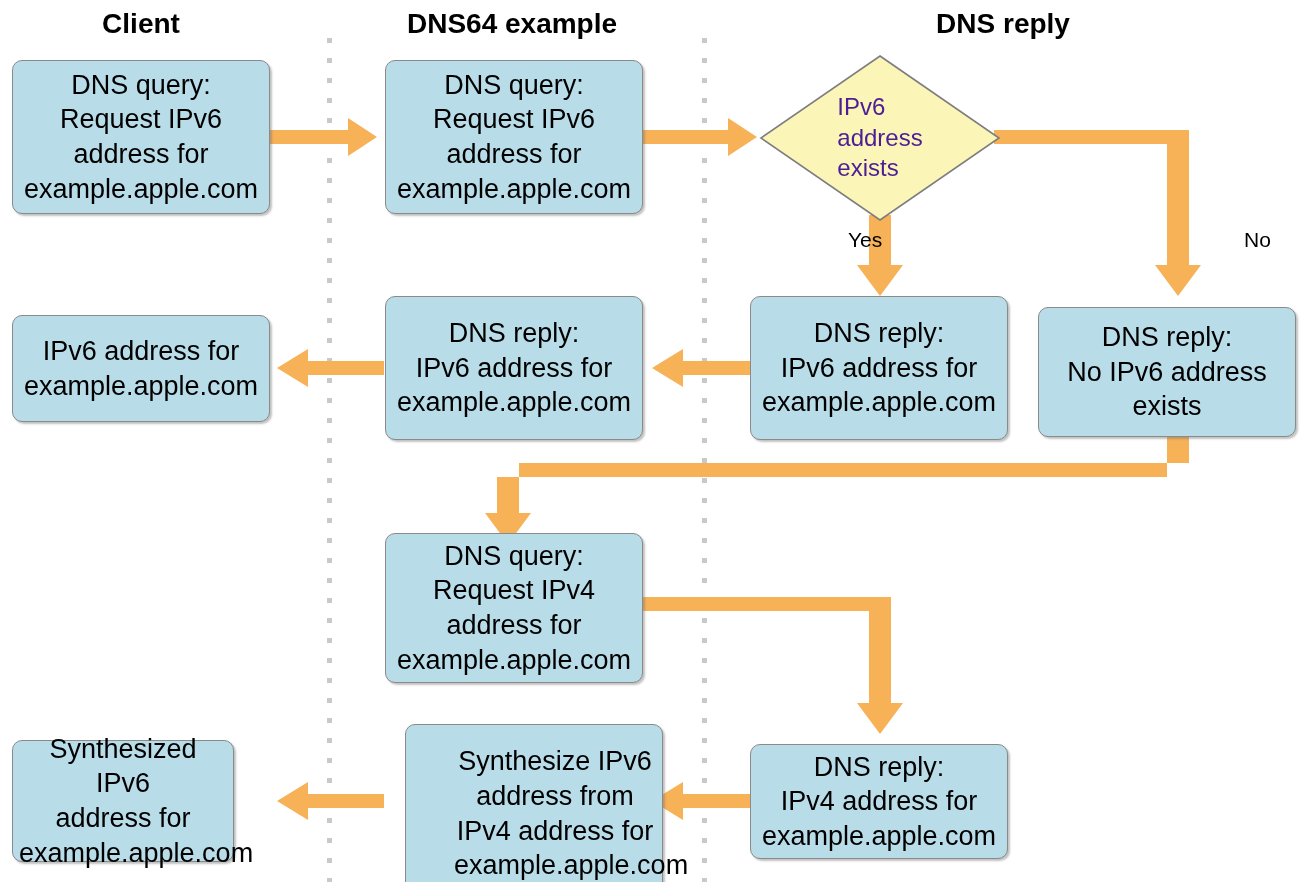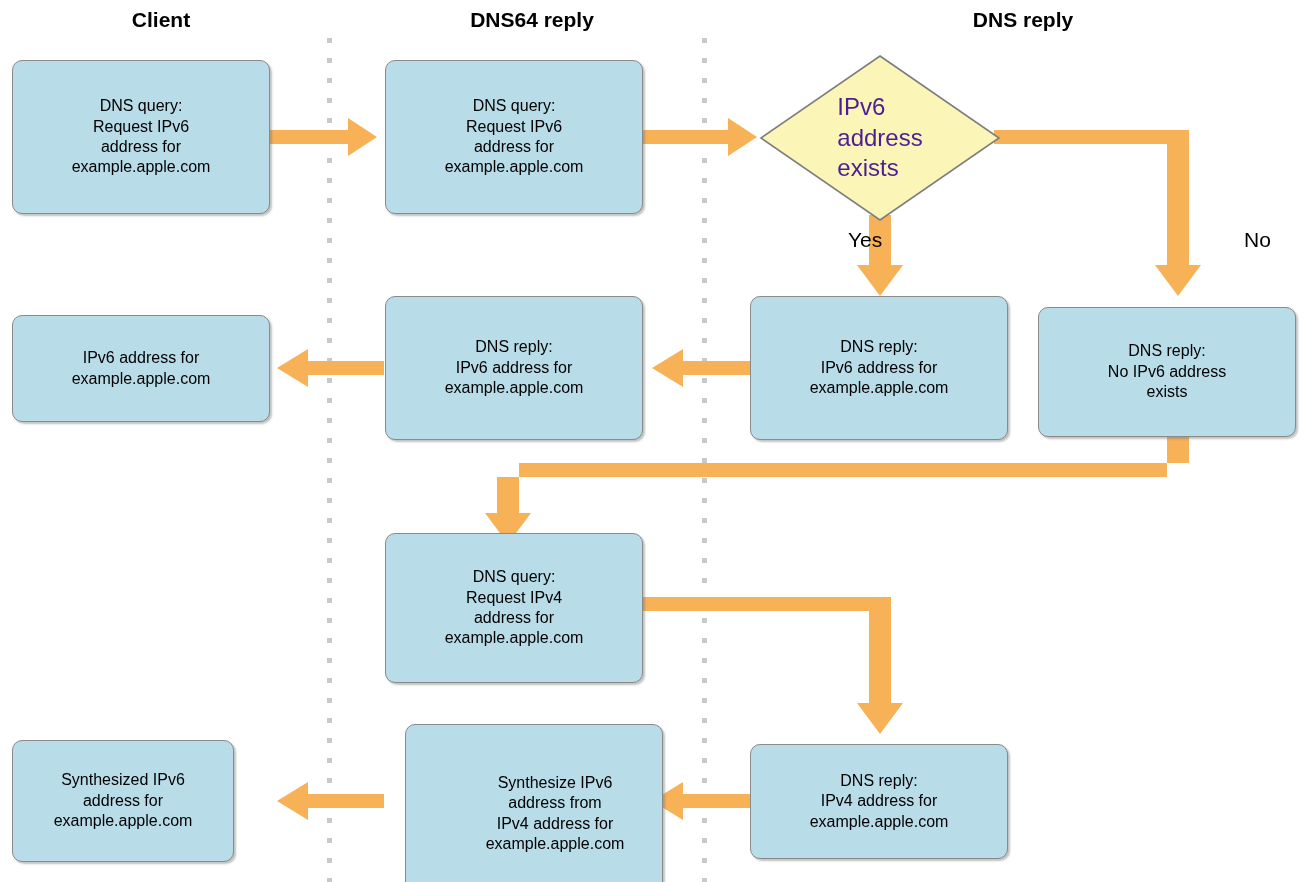--- a/index.html
+++ b/index.html
@@ -15,46 +15,45 @@
   #canvas {
     position: relative;
     width: 1308px;
     height: 882px;
     background: #ffffff;
     overflow: hidden;
   }
   .lane-title {
     position: absolute;
     font-weight: bold;
-    font-size: 21px;
+    font-size: 28px;
     color: #000000;
     text-align: center;
     white-space: nowrap;
     transform: translateX(-50%);
-    margin-left: 20px;
   }
   .divider {
     position: absolute;
     width: 5px;
     background-image: linear-gradient(to bottom, #c9c9c9 0 5px, rgba(0,0,0,0) 5px 20px);
     background-size: 5px 20px;
     background-repeat: repeat-y;
   }
   .node {
     position: absolute;
     box-sizing: border-box;
     border: 1.5px solid #8a8a8a;
     border-radius: 10px;
     background: #b8dce8;
     box-shadow: 2px 2px 2px rgba(120,120,120,0.45);
     display: flex;
     align-items: center;
     justify-content: center;
     text-align: center;
-    font-size: 16px;
+    font-size: 27px;
     line-height: 1.28;
     color: #000000;
     padding: 2px 6px;
     z-index: 3;
   }
   .node .txt { white-space: pre-line; display: block; width: 100%; }
   .diamond-wrap {
     position: absolute;
     z-index: 3;
   }
@@ -84,21 +83,21 @@
     white-space: nowrap;
     z-index: 4;
   }
 </style>
 </head>
 <body>
 
 <div id="canvas">
 
   <div class="lane-title" style="left:141px; top:8px;">Client</div>
-  <div class="lane-title" style="left:512px; top:8px;">DNS64 reply</div>
+  <div class="lane-title" style="left:512px; top:8px;">DNS64 example</div>
   <div class="lane-title" style="left:1003px; top:8px;">DNS reply</div>
 
   <div class="divider" style="left:327px; top:38px; height:844px;"></div>
   <div class="divider" style="left:702px; top:38px; height:844px;"></div>
 
   <svg class="flow" style="left:0; top:0;" width="1308" height="882">
     <defs>
       <g id="dummy"></g>
     </defs>
 

